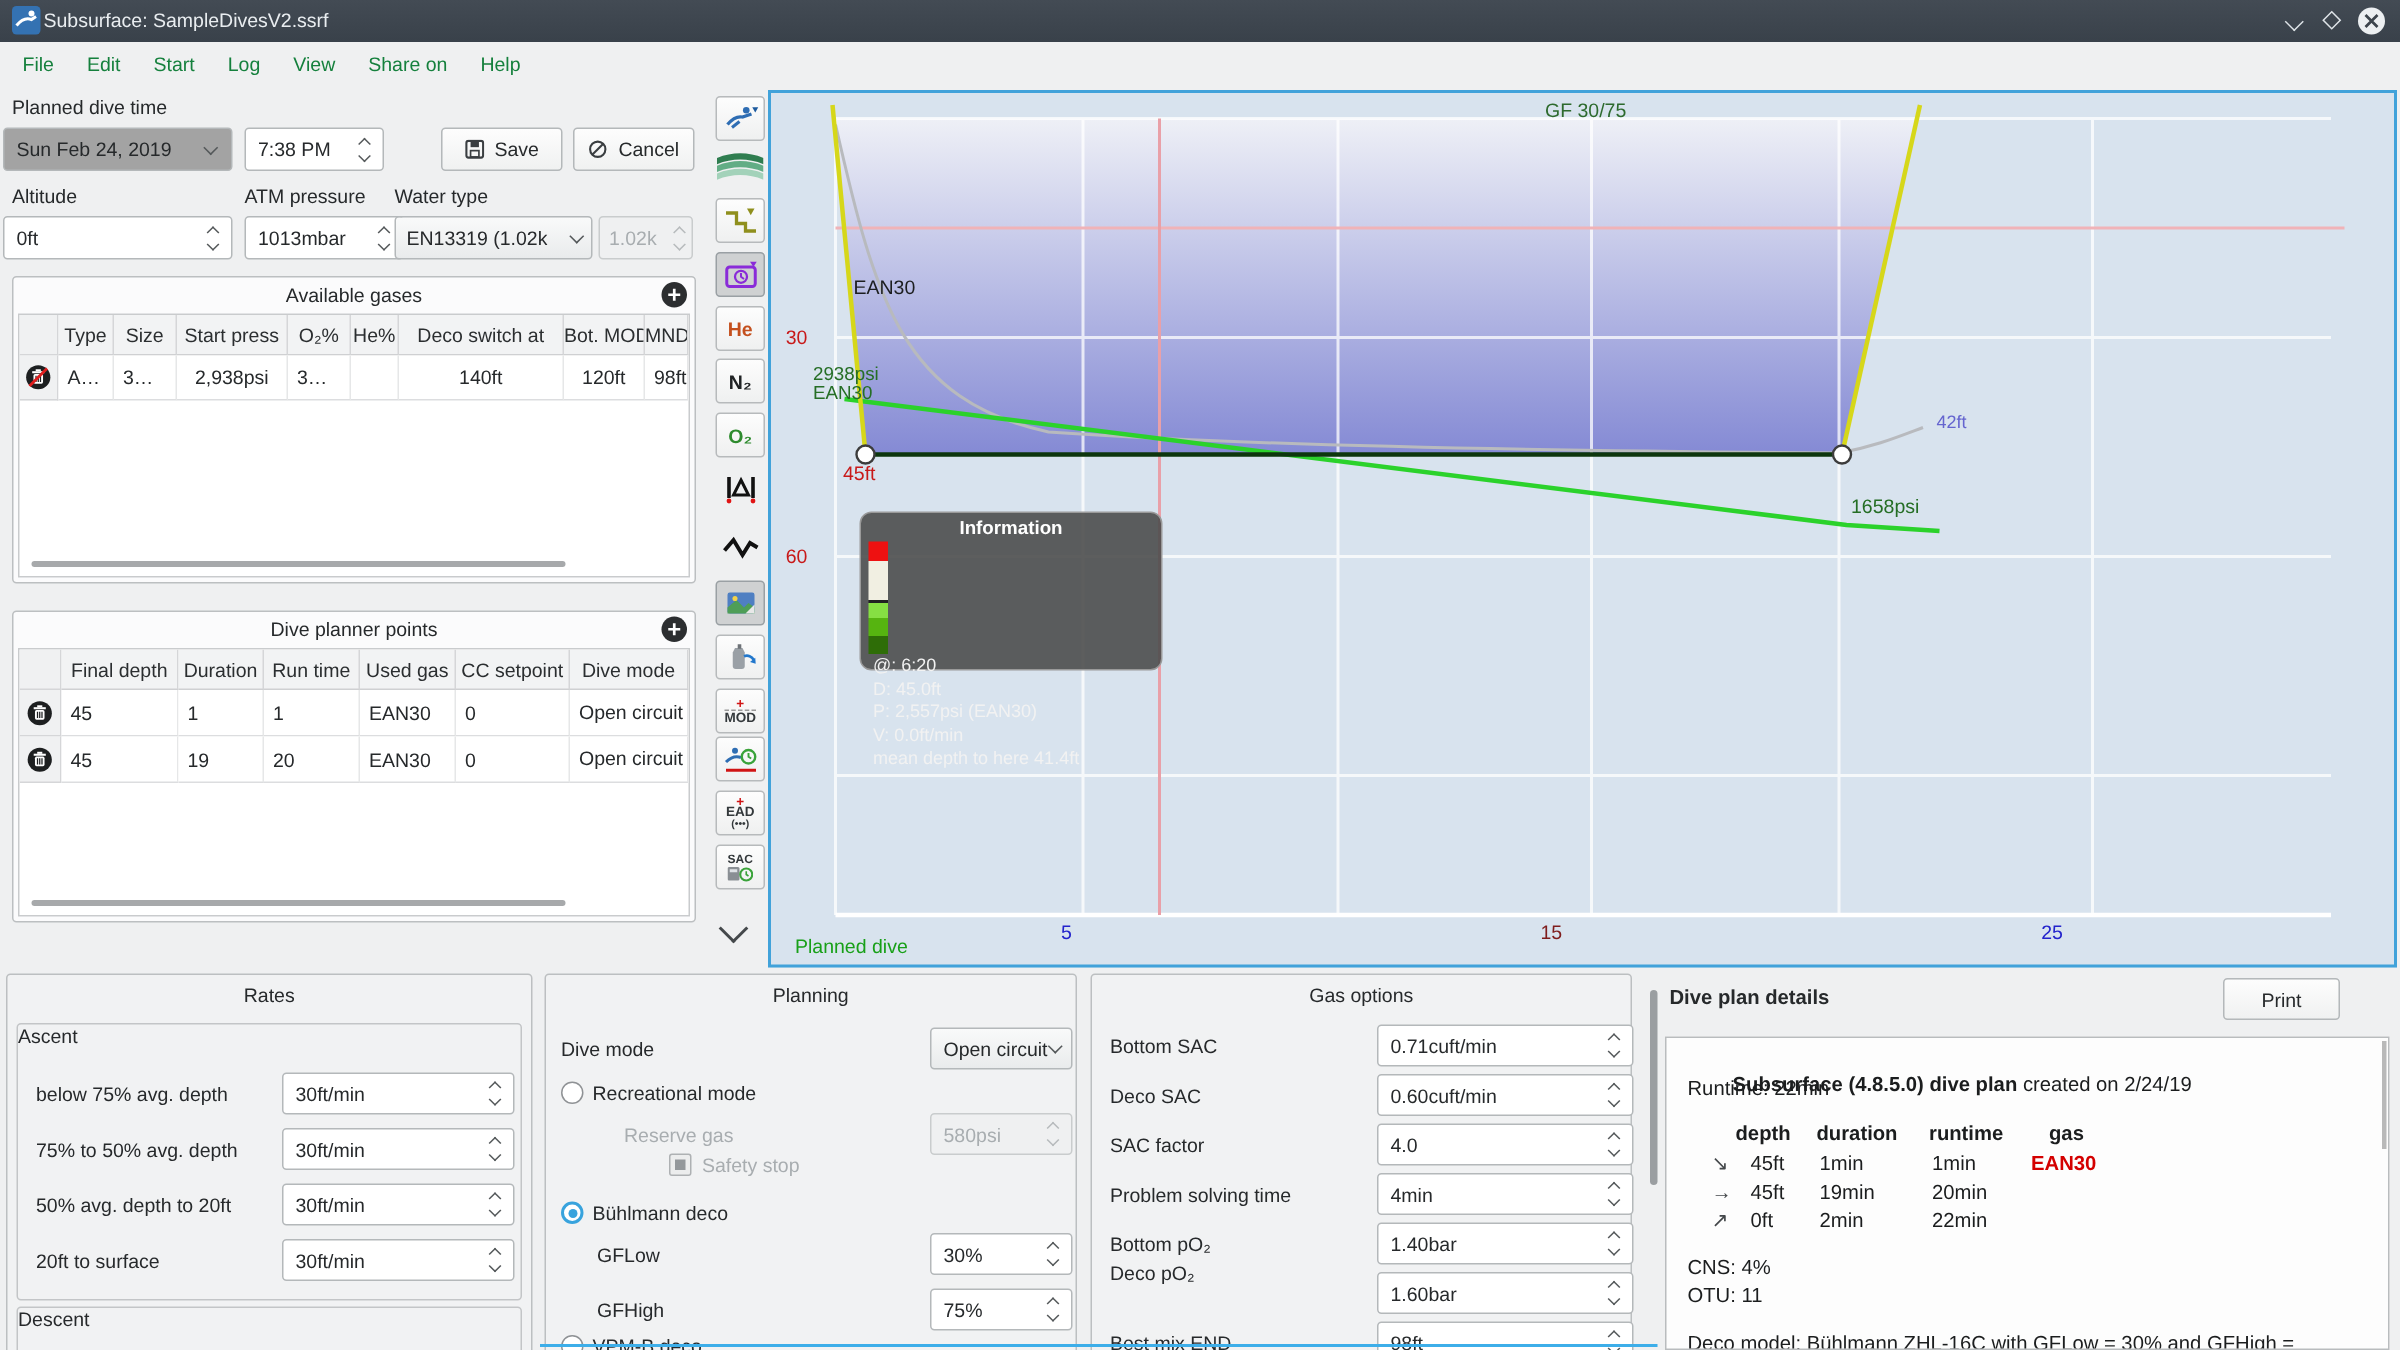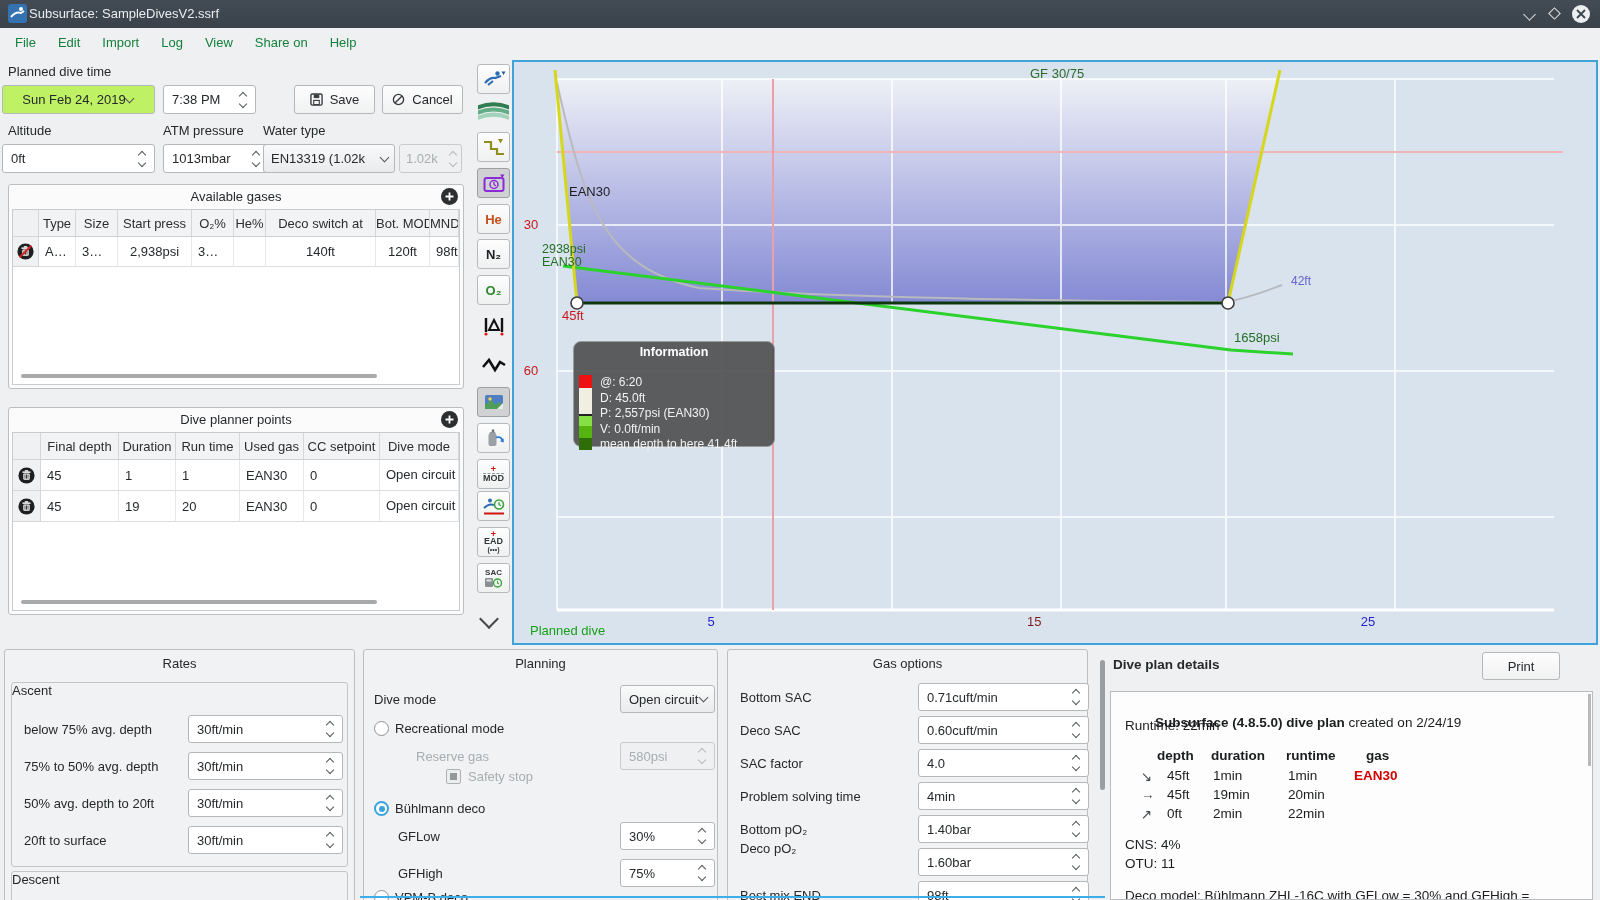--- a/index.html
+++ b/index.html
@@ -11,21 +11,21 @@
   .titlebar{position:absolute;left:0;top:0;width:1600px;height:28px;background:linear-gradient(#434b54,#39414a);}
   .titlebar .wtitle{position:absolute;left:1px;top:0;width:100%;height:28px;line-height:28px;color:#e9edf0;font-size:13px;margin-left:28px;}
   .appicon{position:absolute;left:8px;top:4px;width:19px;height:19px;border-radius:3px;background:#3472b2;}
   .menubar{position:absolute;left:0;top:28px;width:1600px;height:30px;background:#eff0f1;display:flex;align-items:center;padding-left:4px;}
   .menuitem{padding:0 11px;height:26px;line-height:26px;color:#15803d;cursor:default;}
   
   .lbl{position:absolute;font-size:13px;color:#26292b;white-space:nowrap;}
   .spin,.combo{position:absolute;height:29px;background:#fff;border:1px solid #b4b8ba;border-radius:3px;
        display:flex;align-items:center;justify-content:space-between;padding-left:8px;font-size:13px;color:#26292b;}
   .combo{background:linear-gradient(#f9fafa,#e9ebec);}
-  .combo.white{background:#bef264;justify-content:center;}
+  .combo.white{background:#a3a3a3;}
   .arr{display:flex;flex-direction:column;gap:4px;padding-right:9px;align-items:center;}
   .chu,.chd{width:6px;height:6px;border-left:1.6px solid #54585a;border-top:1.6px solid #54585a;display:block;}
   .chu{transform:rotate(45deg);margin-bottom:-1px;}
   .chd{transform:rotate(225deg);margin-top:-1px;}
   .onechd{width:7px;height:7px;border-left:1.6px solid #54585a;border-top:1.6px solid #54585a;transform:rotate(225deg);margin-right:10px;margin-top:-3px;}
   .spin.dis{background:#eff0f1;border-color:#c9cccd;color:#a8adb0;}
   .spin.dis .chu,.spin.dis .chd{border-color:#b6babc;}
   .btn{position:absolute;display:flex;align-items:center;justify-content:center;gap:7px;
        background:linear-gradient(#fdfdfd,#f0f1f1);border:1px solid #b4b8ba;border-radius:3px;font-size:13px;color:#26292b;}
   
@@ -48,21 +48,21 @@
   .tbtn.sel{background:#cfd1d2;border-color:#9aa0a4;}
   .tbtn.bare{background:transparent;border:none;}
   .txticon{display:flex;flex-direction:column;align-items:center;font-weight:bold;color:#33383b;}
   .red{color:#d01414;}
   
   .chart{position:absolute;left:512px;top:60px;width:1086px;height:585px;background:#d8e3ee;border:2px solid #41a2da;}
   .clbl{position:absolute;font-size:13px;white-space:nowrap;}
   .tooltip{position:absolute;left:59px;top:279px;width:202px;height:106px;background:rgba(77,77,77,0.9);
            border:1px solid #9a9a9a;border-radius:8px;color:#f2f2f2;}
   .tt-title{text-align:center;font-weight:bold;font-size:12.5px;padding-top:3px;color:#fff;}
-  .tt-body{display:flex;margin-top:16px;}
+  .tt-body{display:flex;margin-top:2px;flex-direction:column;}
   .tt-bar{width:13px;margin-left:5px;display:flex;flex-direction:column;}
   .tt-lines{margin-left:8px;font-size:12px;line-height:15.5px;}
   
   .radio{position:absolute;width:15px;height:15px;border-radius:50%;border:1px solid #8f9295;background:#fff;}
   .radio.on{border:2px solid #38a3dd;}
   .radio.on::after{content:"";position:absolute;left:2.5px;top:2.5px;width:6px;height:6px;border-radius:50%;background:#38a3dd;}
   .checkbox{position:absolute;width:15px;height:15px;border-radius:2px;border:1px solid #aeb1b3;background:#eceded;}
   .checkbox::after{content:"";position:absolute;left:3px;top:3px;width:7px;height:7px;background:#94989b;}
   .dis{color:#a8adb0;}
   
@@ -98,21 +98,21 @@
     <div class="wclose">
       <svg width="10" height="10" viewBox="0 0 10 10">
           <path d="M1 1 L9 9 M9 1 L1 9" stroke="#3c444c" stroke-width="1.8"></path>
         </svg>
     </div>
   </div>
 
   <div class="menubar">
     <span class="menuitem">File</span>
     <span class="menuitem">Edit</span>
-    <span class="menuitem">Import</span>
+    <span class="menuitem">Start</span>
     <span class="menuitem">Log</span>
     <span class="menuitem">View</span>
     <span class="menuitem">Share on</span>
     <span class="menuitem">Help</span>
   </div>
 
   <div class="lbl" style="left:8px;top:64px;">Planned dive time</div>
 
   <div class="combo white" style="left:2px;top:85px;width:153px;">
     <span>Sun Feb 24, 2019</span>

